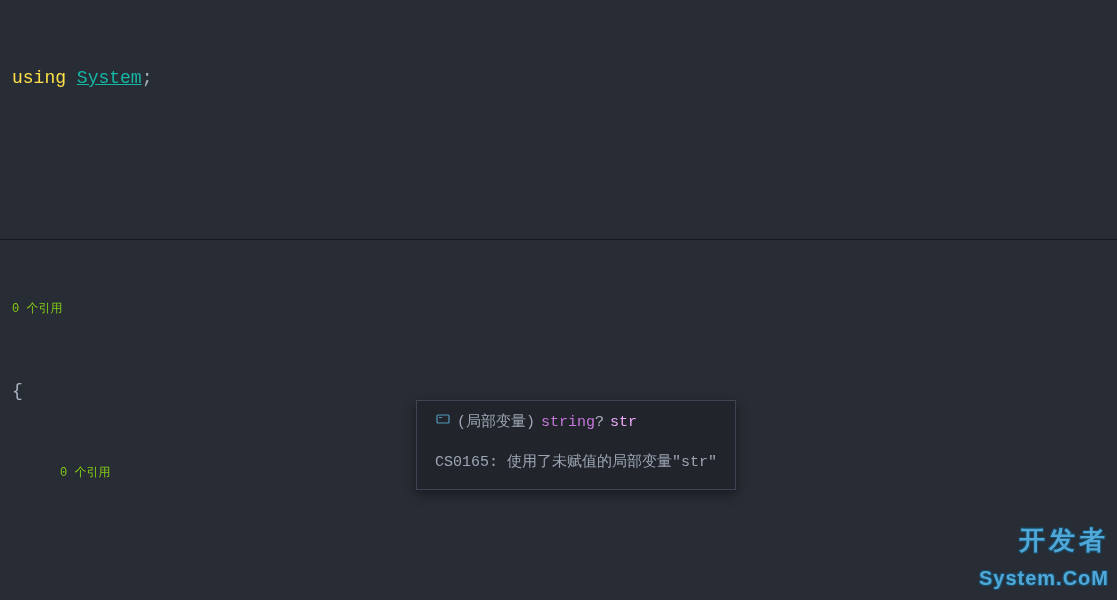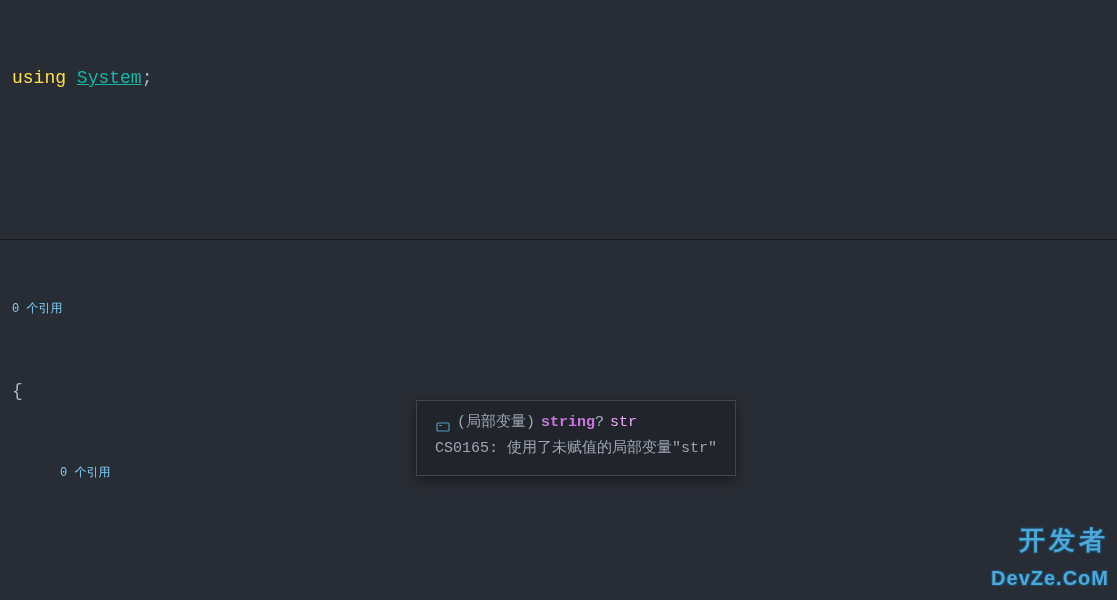--- a/index.html
+++ b/index.html
@@ -18,21 +18,21 @@
     padding: 6px 0;
     white-space: pre;
   }
   .line { padding-left: 12px; height: 29px; display: flex; align-items: center; }
   .kw { color: #fde047; }
   .type { color: #14b8a6; text-decoration: underline; }
   .cls { color: #e5c07b; }
   .punct { color: #abb2bf; }
   .codelens {
     font-size: 12px;
-    color: #7dd3fc;
+    color: #84cc16;
     padding-left: 12px;
     height: 20px;
     display: flex;
     align-items: center;
   }
   .codelens.indent { padding-left: 60px; }
   .underline-dashed { border-bottom: 1px dashed #888; }
   
   .tooltip {
     position: absolute;
@@ -40,33 +40,33 @@
     top: 400px;
     background: #21252b;
     border: 1px solid #404452;
     padding: 10px 18px 14px 18px;
     font-size: 15px;
     box-shadow: 0 4px 12px rgba(0,0,0,0.4);
     z-index: 10;
   }
   .tooltip-row1 { 
     display: flex; 
-    align-items: flex-end; 
+    align-items: flex-start; 
     gap: 6px;
-    margin-bottom: 2px;
+    margin-bottom: 16px;
   }
   .tooltip-icon {
     width: 16px;
     height: 16px;
     display: inline-flex;
     align-items: center;
     justify-content: center;
   }
   .tt-label { color: #9da5b4; }
-  .tt-type { color: #c678dd; font-weight: bold; }
+  .tt-type { color: #c678dd; }
   .tt-q { color: #abb2bf; }
   .tt-name { color: #f0abfc; }
   .tt-msg { color: #9da5b4; }
   
   .watermark {
     position: absolute;
     right: 8px;
     bottom: 6px;
     text-align: right;
     font-family: Arial, sans-serif;
@@ -127,14 +127,14 @@
     <span>
       <span class="tt-type">string</span><span class="tt-q">?</span>
     </span>
     <span class="tt-name">str</span>
   </div>
   <div class="tt-msg">CS0165: 使用了未赋值的局部变量"str"</div>
 </div>
 
 <div class="watermark">
   <div class="wm-top">开发者</div>
-  <div class="wm-bot">DevZe.CoM</div>
+  <div class="wm-bot">System.CoM</div>
 </div>
 
 </body></html>

